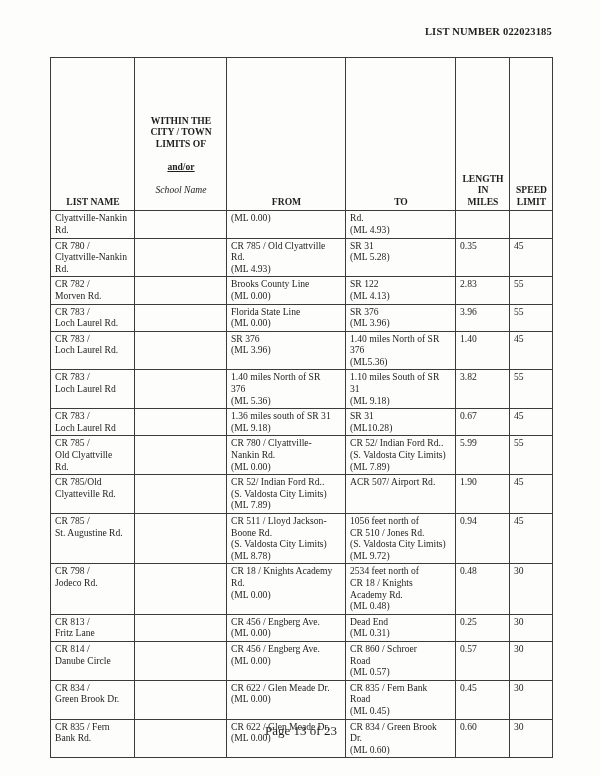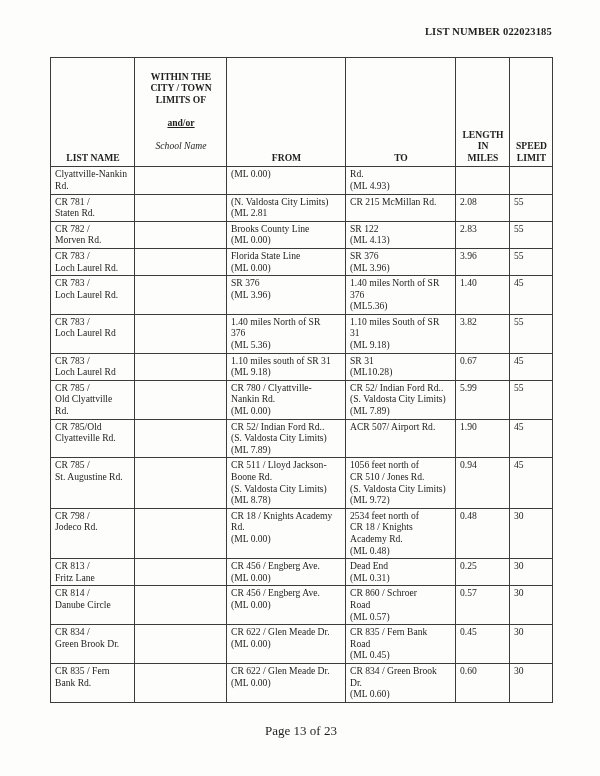--- a/index.html
+++ b/index.html
@@ -62,20 +62,21 @@
     text-decoration: underline;
   }
   .within-header .school {
     display: block;
     font-weight: normal;
     font-style: italic;
   }
   .within-header .bold-lines {
     display: block;
     white-space: pre-line;
+    margin-top: 44px;
   }
   .doc-footer {
     position: absolute;
     top: 723px;
     left: 50px;
     width: 502px;
     text-align: center;
     font-size: 13px;
   }
 </style>
@@ -119,28 +120,31 @@
           <td>Clyattville-Nankin
 Rd.</td>
           <td></td>
           <td>(ML 0.00)</td>
           <td>Rd.
 (ML 4.93)</td>
           <td></td>
           <td></td>
         </tr>
         <tr>
-          <td>CR 781 /
-Staten Rd.</td>
-          <td></td>
-          <td>(N. Valdosta City Limits)
-(ML 2.81</td>
-          <td>CR 215 McMillan Rd.</td>
-          <td>2.08</td>
-          <td>55</td>
+          <td>CR 780 /
+Clyattville-Nankin
+Rd.</td>
+          <td></td>
+          <td>CR 785 / Old Clyattville
+Rd.
+(ML 4.93)</td>
+          <td>SR 31
+(ML 5.28)</td>
+          <td>0.35</td>
+          <td>45</td>
         </tr>
         <tr>
           <td>CR 782 /
 Morven Rd.</td>
           <td></td>
           <td>Brooks County Line
 (ML 0.00)</td>
           <td>SR 122
 (ML 4.13)</td>
           <td>2.83</td>
@@ -179,21 +183,21 @@
           <td>1.10 miles South of SR
 31
 (ML 9.18)</td>
           <td>3.82</td>
           <td>55</td>
         </tr>
         <tr>
           <td>CR 783 /
 Loch Laurel Rd</td>
           <td></td>
-          <td>1.10 miles south of SR 31
+          <td>1.36 miles south of SR 31
 (ML 9.18)</td>
           <td>SR 31
 (ML10.28)</td>
           <td>0.67</td>
           <td>45</td>
         </tr>
         <tr>
           <td>CR 785 /
 Old Clyattville
 Rd.</td>

